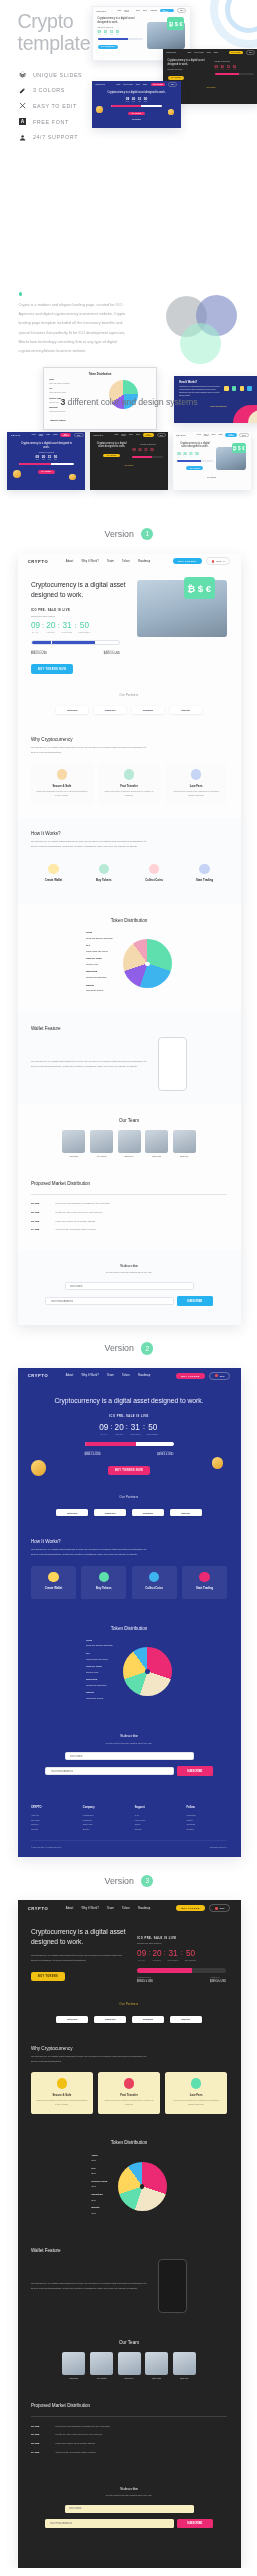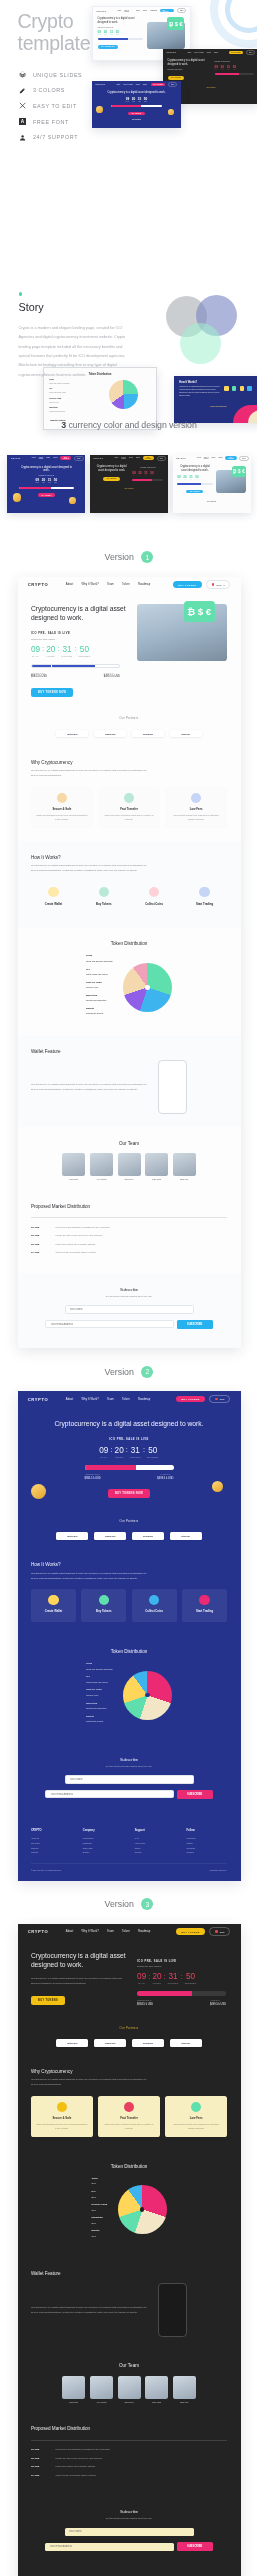--- a/index.html
+++ b/index.html
@@ -382,32 +382,31 @@
         </div>
         <div style="text-align:center;font-size:2.1px;margin-top:7.2px;color:#ffd65a;">Token Distribution</div>
       </div>
       <div style="position:absolute;right:0;bottom:0;width:30px;height:18.5px;background:#ec2a73;border-radius:31px 0 0 0;"></div>
       <div style="position:absolute;right:0;bottom:0;width:15.5px;height:13.4px;background:#f2e6c6;border-radius:20.6px 0 0 0;"></div>
     </div>
   </div>
 
   <section class="story">
     <div class="story-dot"></div>
-    <h2 class="story-h">Story</h2>
     <p class="story-p">Crypto is a modern and elegant landing page, created for ICO Agencies and digital cryptocurrency investment website. Crypto landing page template included all the necessary benefits and special features that perfectly fit for ICO development agencies, Blockchain technology consulting firm or any type of digital cryptocurrency/bitcoin business website.</p>
     <div class="venn">
       <span class="v1"></span>
         <span class="v2"></span>
         <span class="v3"></span>
     </div>
   </section>
 
   <section class="versions">
     <h2>
-      <b>3</b><span> currency  color and design version</span>
+      <b>3</b><span> different  color and design systems</span>
     </h2>
     <div class="vrow">
       <div class="vcard vc-blue">
         <div class="mock-nav" style="color:#e7ebff;">
           <span class="mock-logo">CRYPTO</span>
           <span class="mock-links">
             <span>About</span>
             <span>Why It Work?</span>
             <span>Team</span>
             <span>Token</span>

